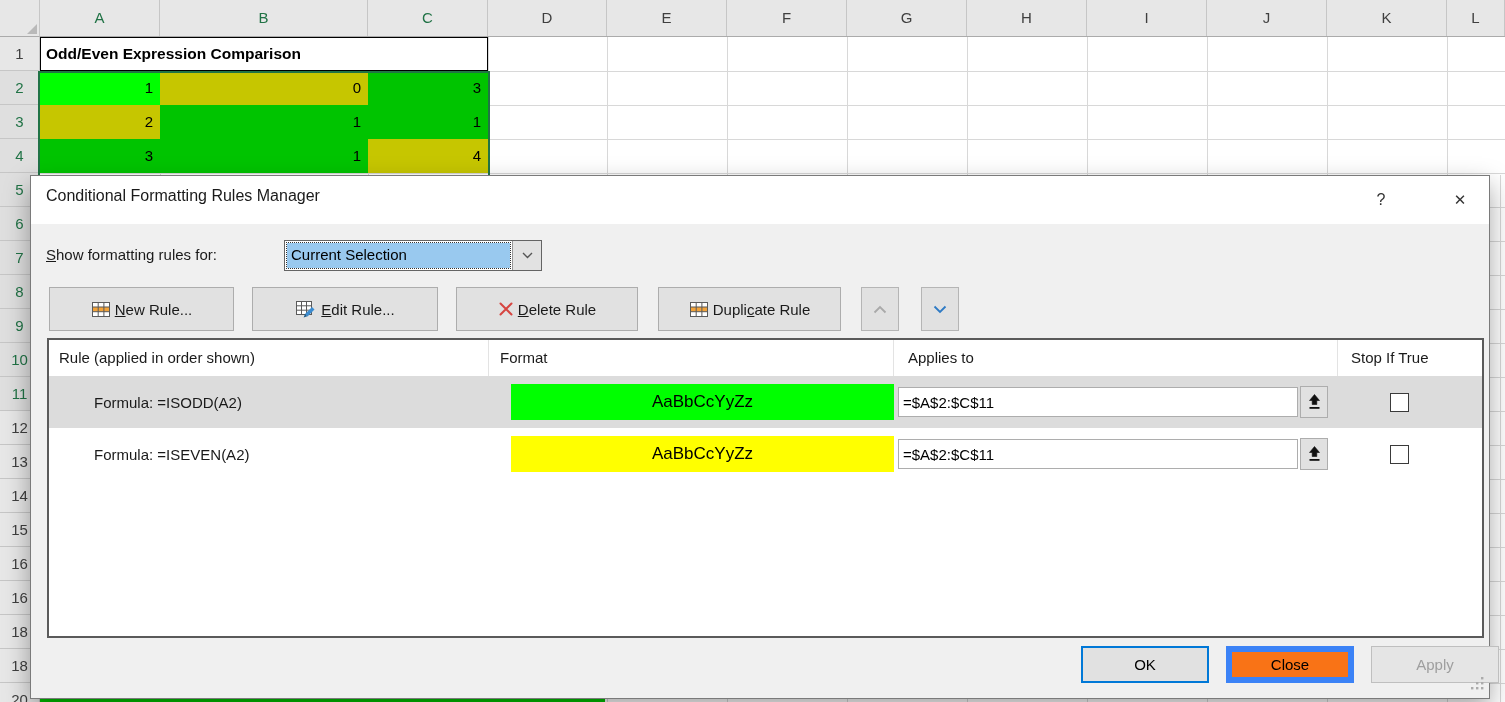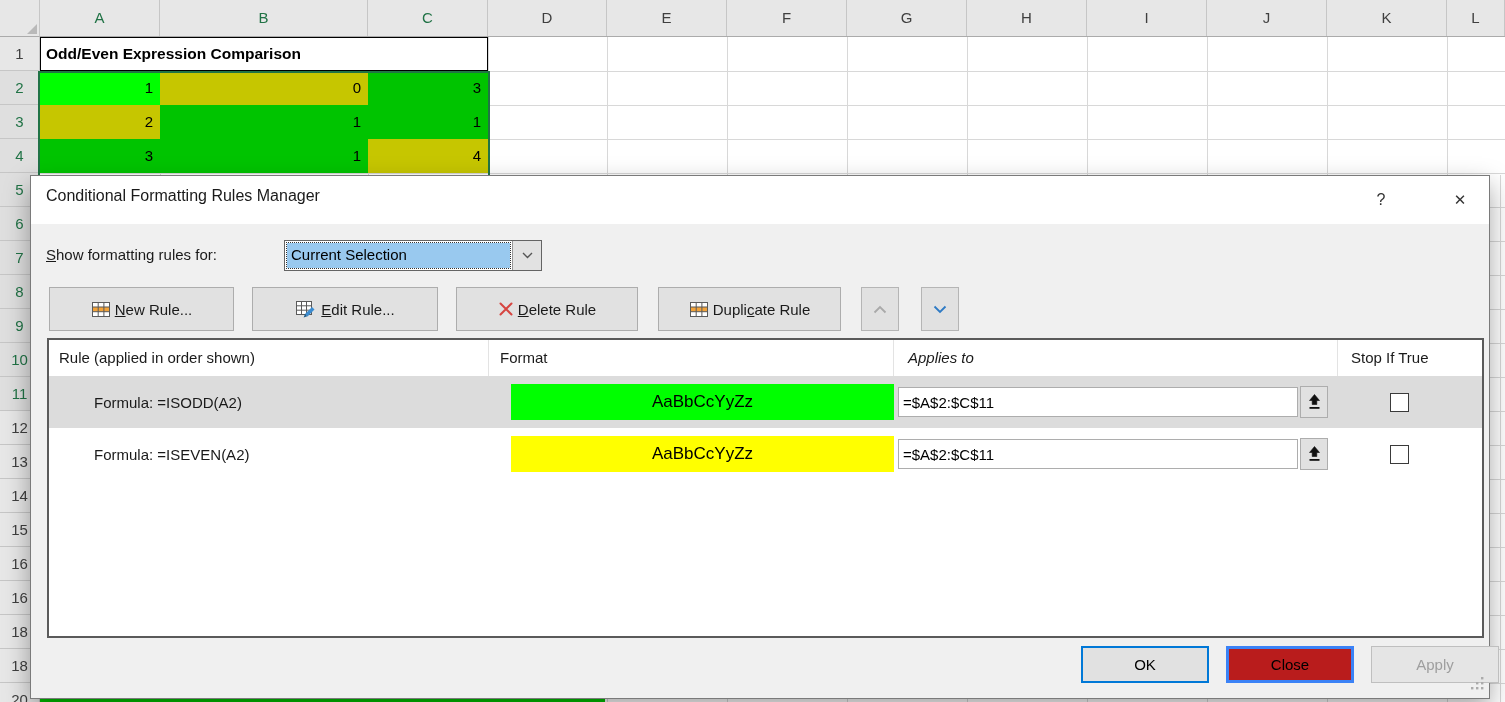--- a/index.html
+++ b/index.html
@@ -53,41 +53,41 @@
   .tbtn svg { flex:0 0 auto; }
   .arrbtn { position:absolute; top:0; width:38px; height:44px; background:#E1E1E1; border:1px solid #B5B5B5;
             display:flex; align-items:center; justify-content:center; }
 
   #listbox { position:absolute; left:16px; top:162px; width:1437px; height:300px; background:#fff;
              border:2px solid #5A5A5A; }
   #list-header { position:relative; width:100%; height:36px; background:#fff; display:flex; }
   .lh { font-size:15px; color:#1A1A1A; line-height:36px; }
   .lh-rule { width:440px; padding-left:10px; border-right:1px solid #E3E3E3; }
   .lh-format { width:405px; padding-left:11px; border-right:1px solid #E3E3E3; }
-  .lh-applies { width:444px; padding-left:14px; border-right:1px solid #E3E3E3;font-style:italic; }
+  .lh-applies { width:444px; padding-left:14px; border-right:1px solid #E3E3E3; }
   .lh-stop { width:144px; padding-left:13px; }
   .lrow { position:relative; width:100%; height:52px; display:flex; align-items:center; }
   .lrow.sel { background:#DCDCDC; }
   .lr-rule { width:440px; padding-left:45px; font-size:15px; color:#1A1A1A; }
   .lr-format { width:405px; }
   .swatch { margin-left:22px; width:383px; height:36px; text-align:center; line-height:36px;
             font-size:17px; color:#000; }
   .lr-applies { width:444px; display:flex; align-items:center; }
   .range-input { margin-left:4px; width:400px; height:30px; border:1px solid #ADADAD; background:#fff;
                  font-family:"Liberation Sans",sans-serif; font-size:15px; color:#000; padding:0 4px; }
   .refedit { margin-left:2px; width:28px; height:32px; background:#E1E1E1; border:1px solid #ADADAD;
              display:flex; align-items:center; justify-content:center; }
   .lr-stop { width:144px; }
   .chk { margin-left:52px; width:19px; height:19px; background:#fff; border:1.5px solid #3A3A3A; }
 
   #footer { position:absolute; left:12px; top:470px; width:100%; height:37px; }
   .fbtn { position:absolute; top:0; width:128px; height:37px; font-size:15px;
           display:flex; align-items:center; justify-content:center; }
   #ok-btn { left:1038px; background:#E1E1E1; border:2px solid #0078D7; color:#000; }
-  #close2-btn { left:1183px; background:#b91c1c; border:3px solid #3b82f6; color:#000; }
+  #close2-btn { left:1183px; background:#f97316; border:6px solid #3b82f6; color:#000; }
   #apply-btn { left:1328px; background:#E5E5E5; border:1px solid #BFBFBF; color:#9E9E9E; }
   #grip { position:absolute; right:5px; bottom:4px; }
 </style>
 </head>
 <body>
 
 <div id="stage">
 
   <div id="gridlines">
       <div class="gl" style="left: 160px; top: 37px; width: 1px; height: 665px;"></div>

